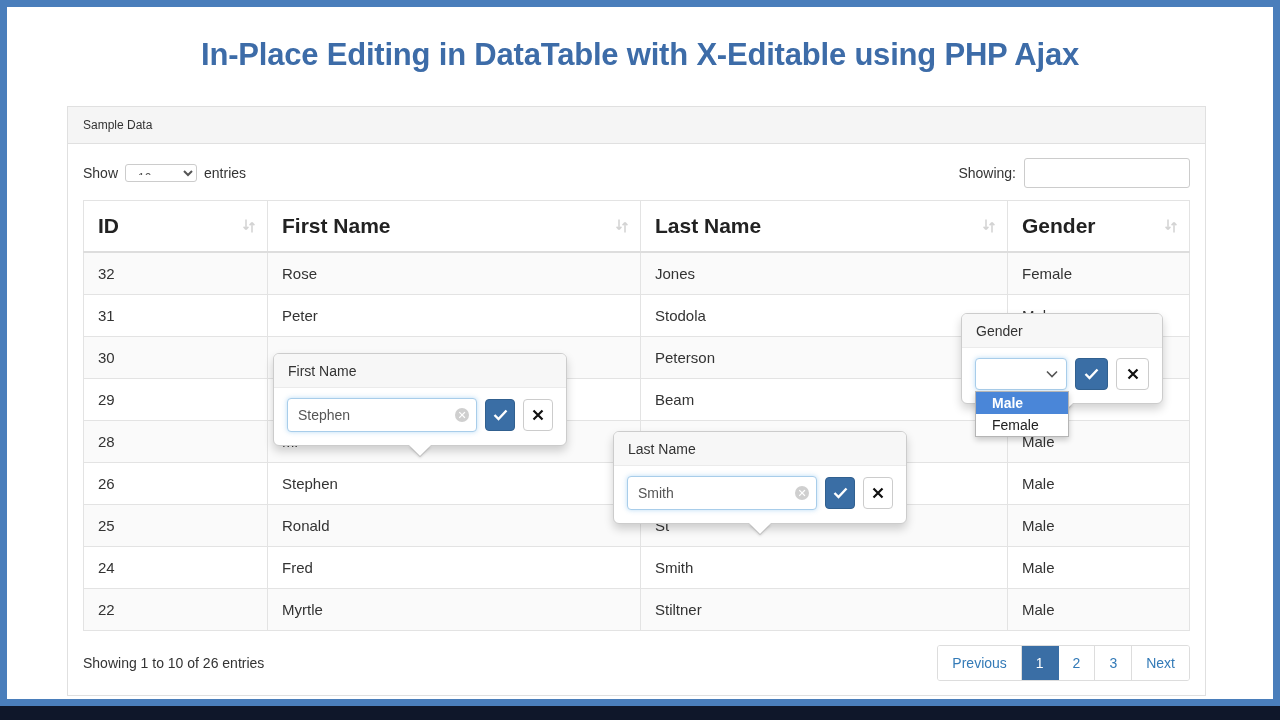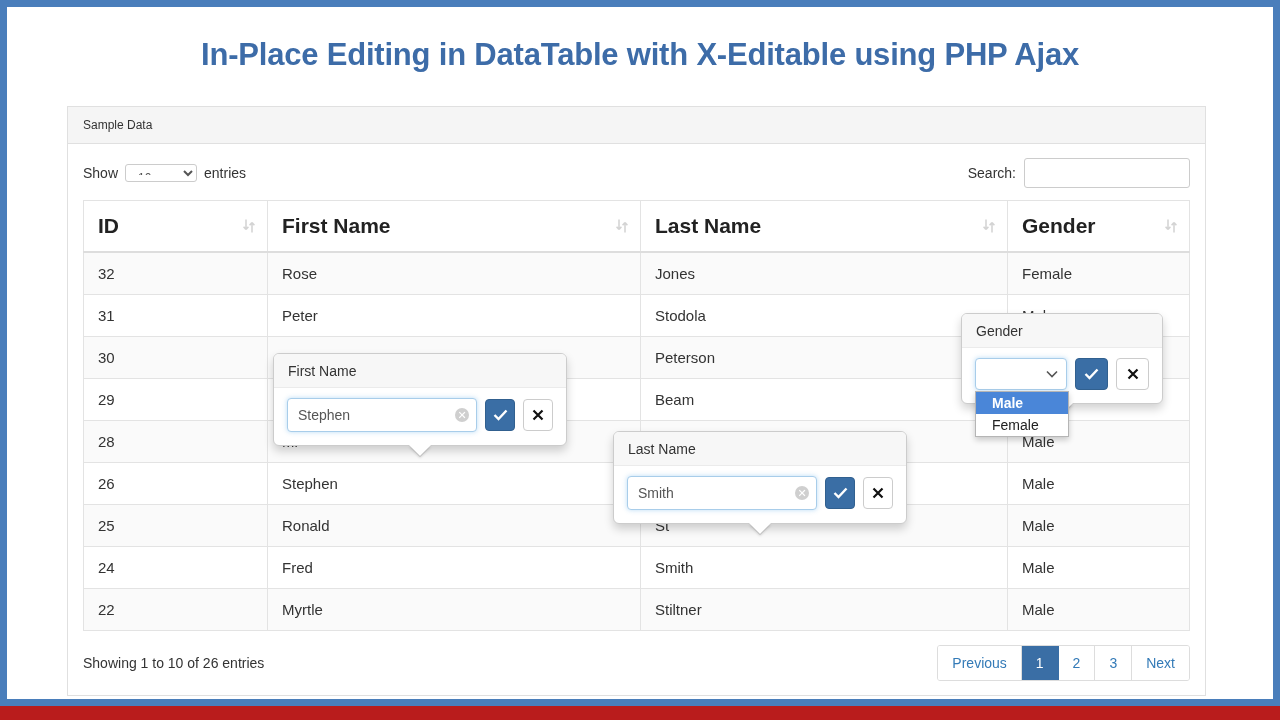--- a/index.html
+++ b/index.html
@@ -10,21 +10,21 @@
   body {
     width: 1280px;
     height: 720px;
     font-family: "Liberation Sans", sans-serif;
     overflow: hidden;
   }
   .screen {
     position: relative;
     width: 1280px;
     height: 720px;
-    background: #b91c1c;
+    background: #0f172a;
     box-sizing: border-box;
     text-decoration: underline;
   }
   
   .frame-top {
     position: absolute;
     left: 0; top: 0;
     width: 1280px; height: 7px;
     background: #4a7ebb;
   }
@@ -377,21 +377,21 @@
 
         <div class="dt-top">
           <div class="dt-length">
             <span>Show</span>
             <select>
               <option>10</option>
             </select>
             <span>entries</span>
           </div>
           <div class="dt-filter">
-            <span>Search:</span>
+            <span>Showing:</span>
             <input type="text" value="" style="">
           </div>
         </div>
 
         <table class="dt">
           <thead>
             <tr>
               <th class="col-id">
                 <span>ID</span>
                 <svg class="sort-icon" viewBox="0 0 14 15">

